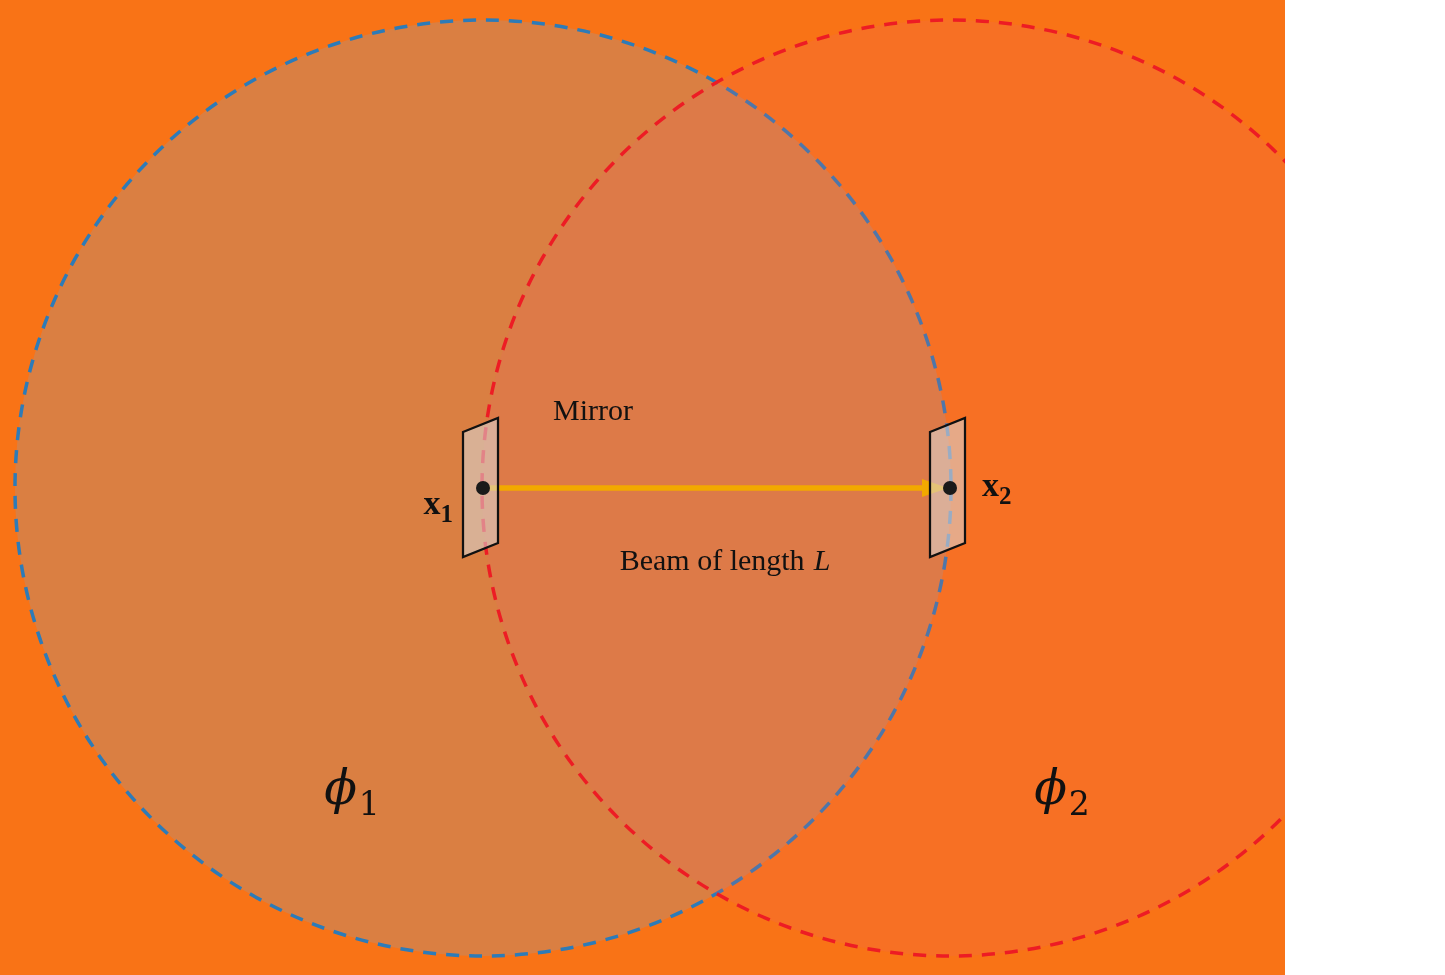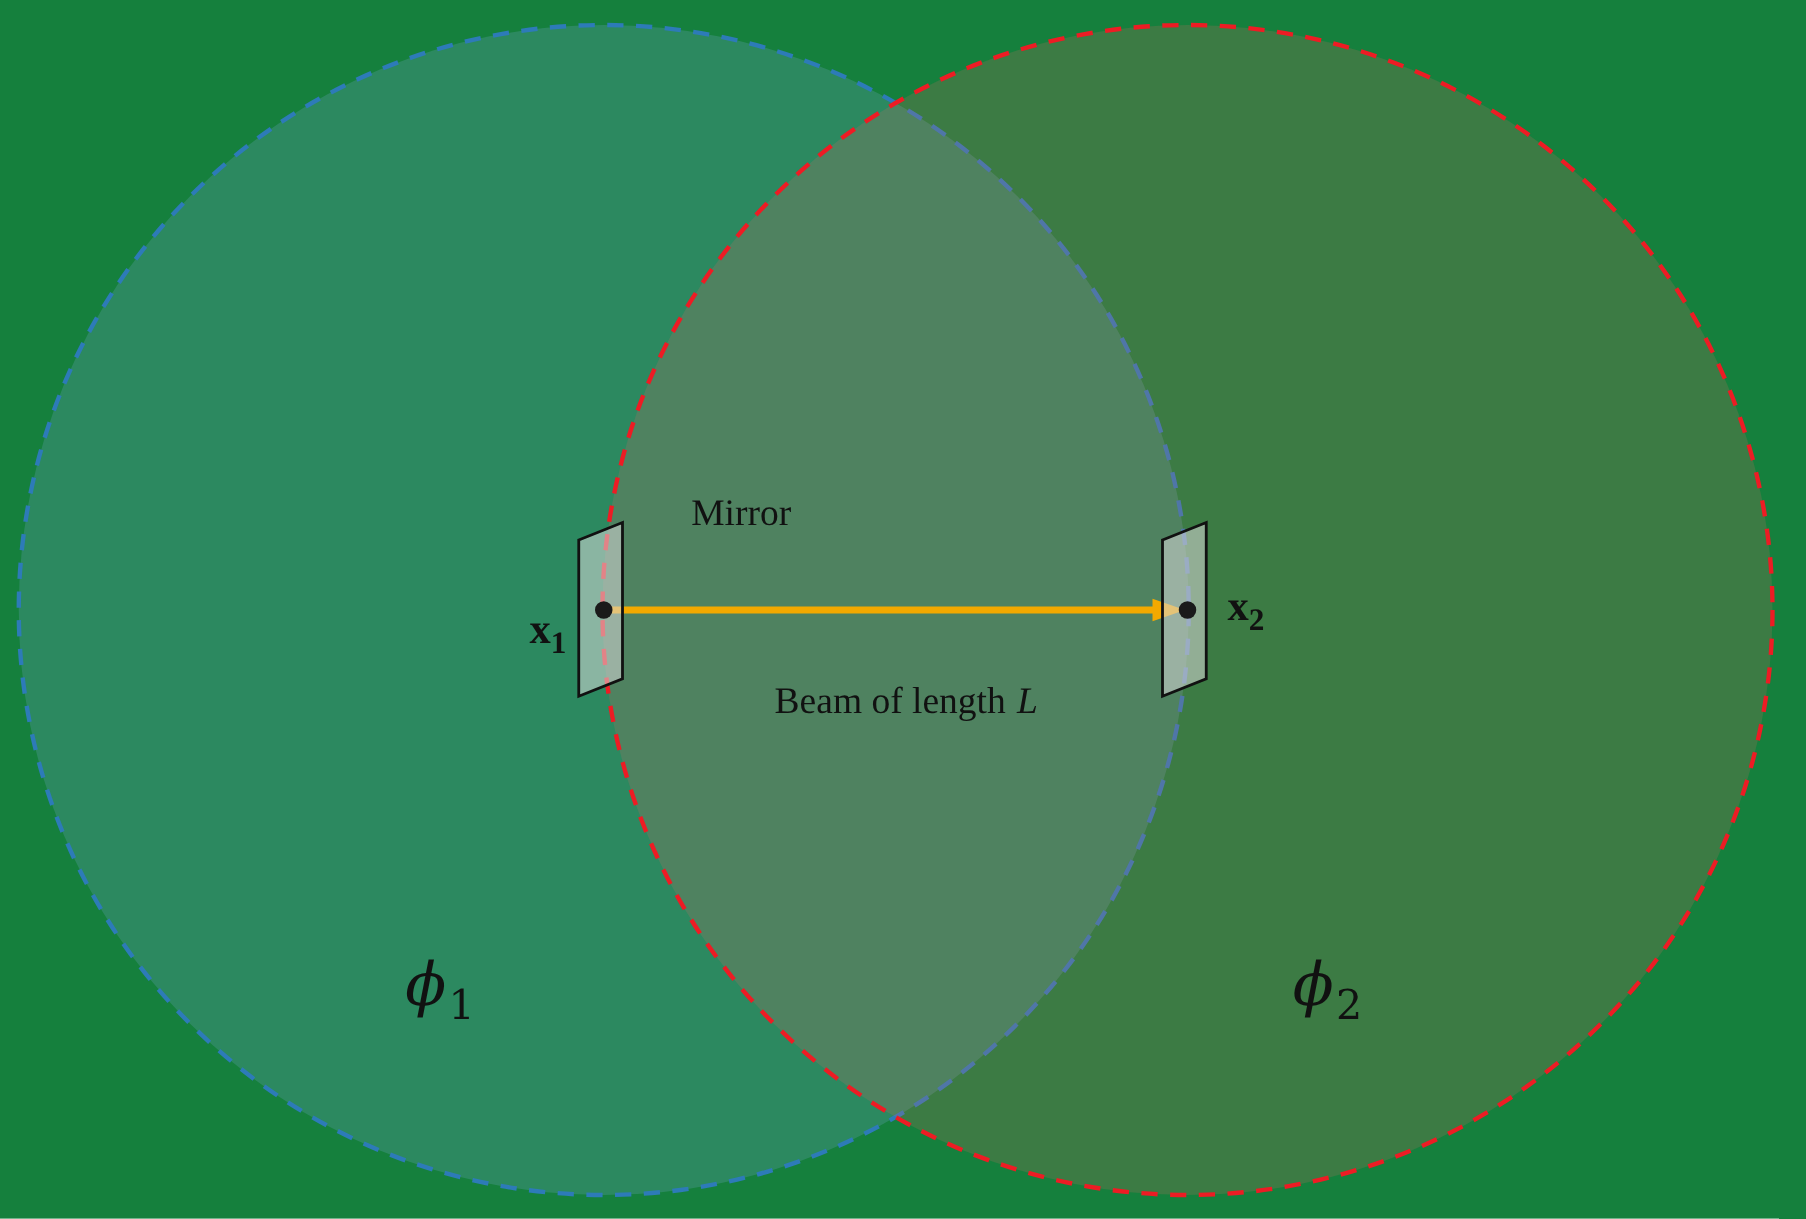--- a/index.html
+++ b/index.html
@@ -2,23 +2,23 @@
 <html><head>
 <meta charset="utf-8">
 <style>
   html, body {
     margin: 0;
     padding: 0;
     background: #ffffff;
   }
   .stage {
     position: relative;
-    width: 1445px;
+    width: 1285px;
     height: 975px;
-    background: #15803d;
+    background: #f97316;
     overflow: hidden;
     font-family: "Liberation Serif", serif;
     text-align: right;
   }
   svg { display: block; }
 
   .field-circle {
     stroke-width: 3.5;
     stroke-dasharray: 13 10;
   }

